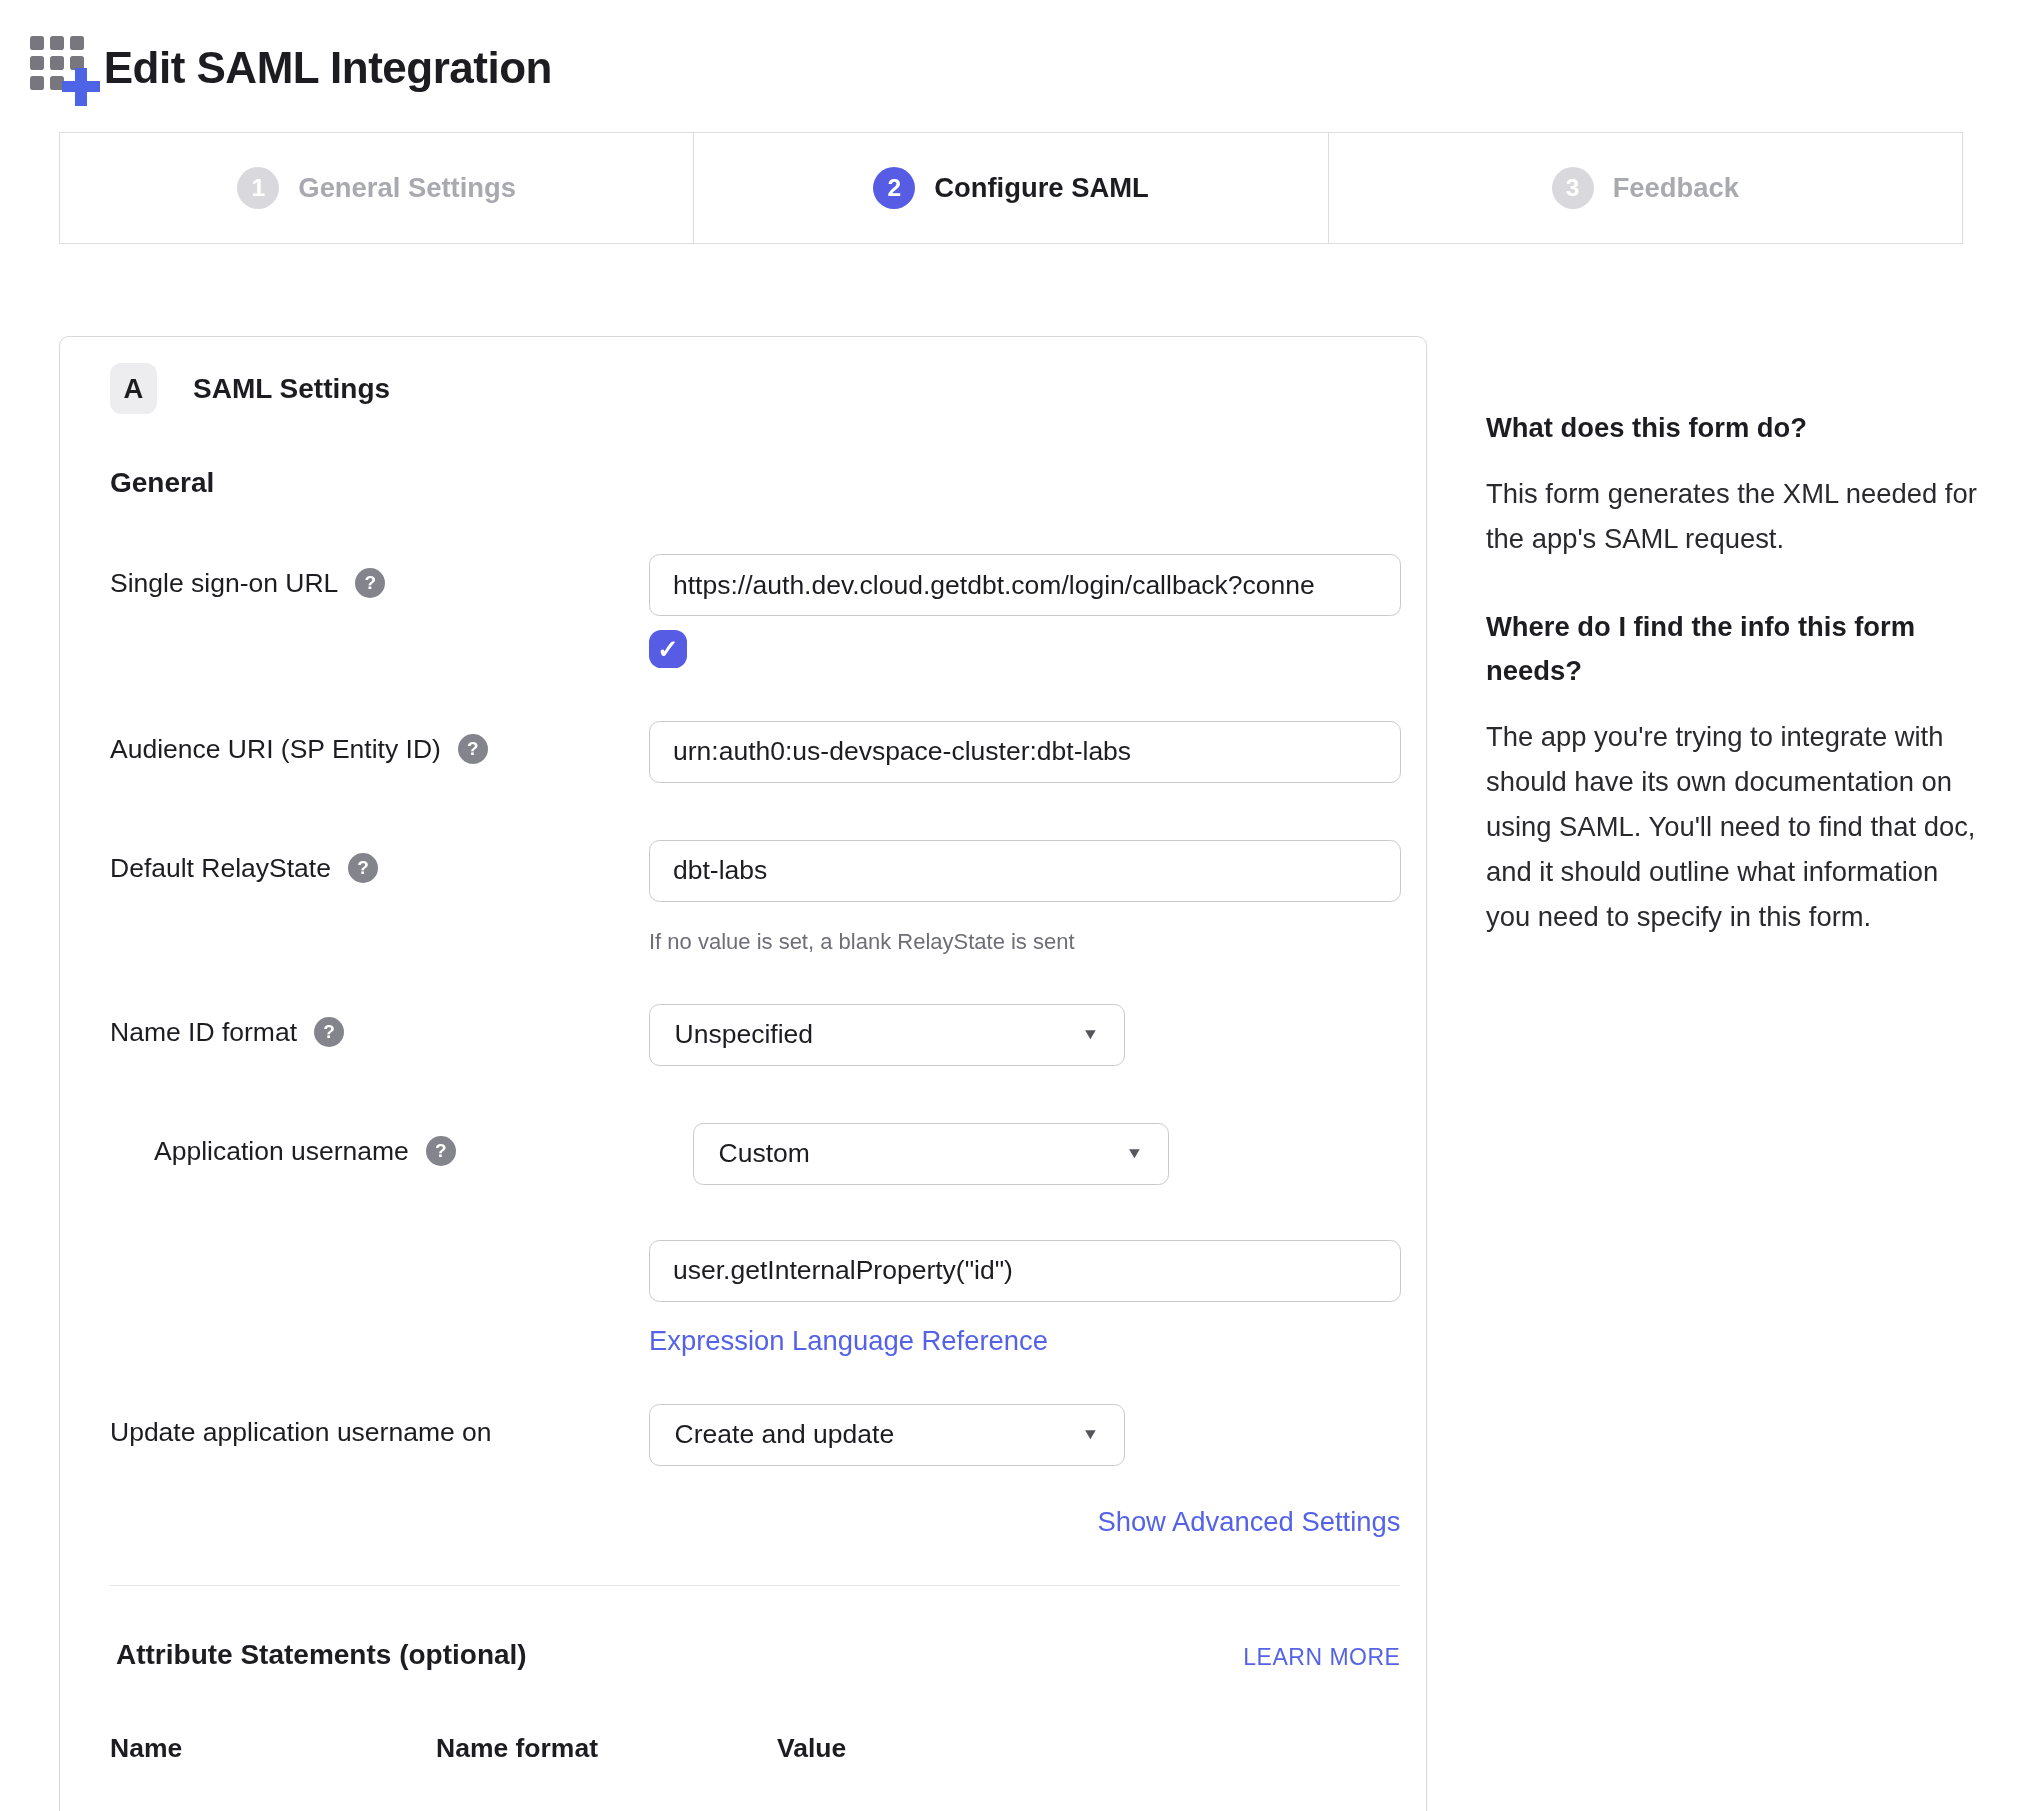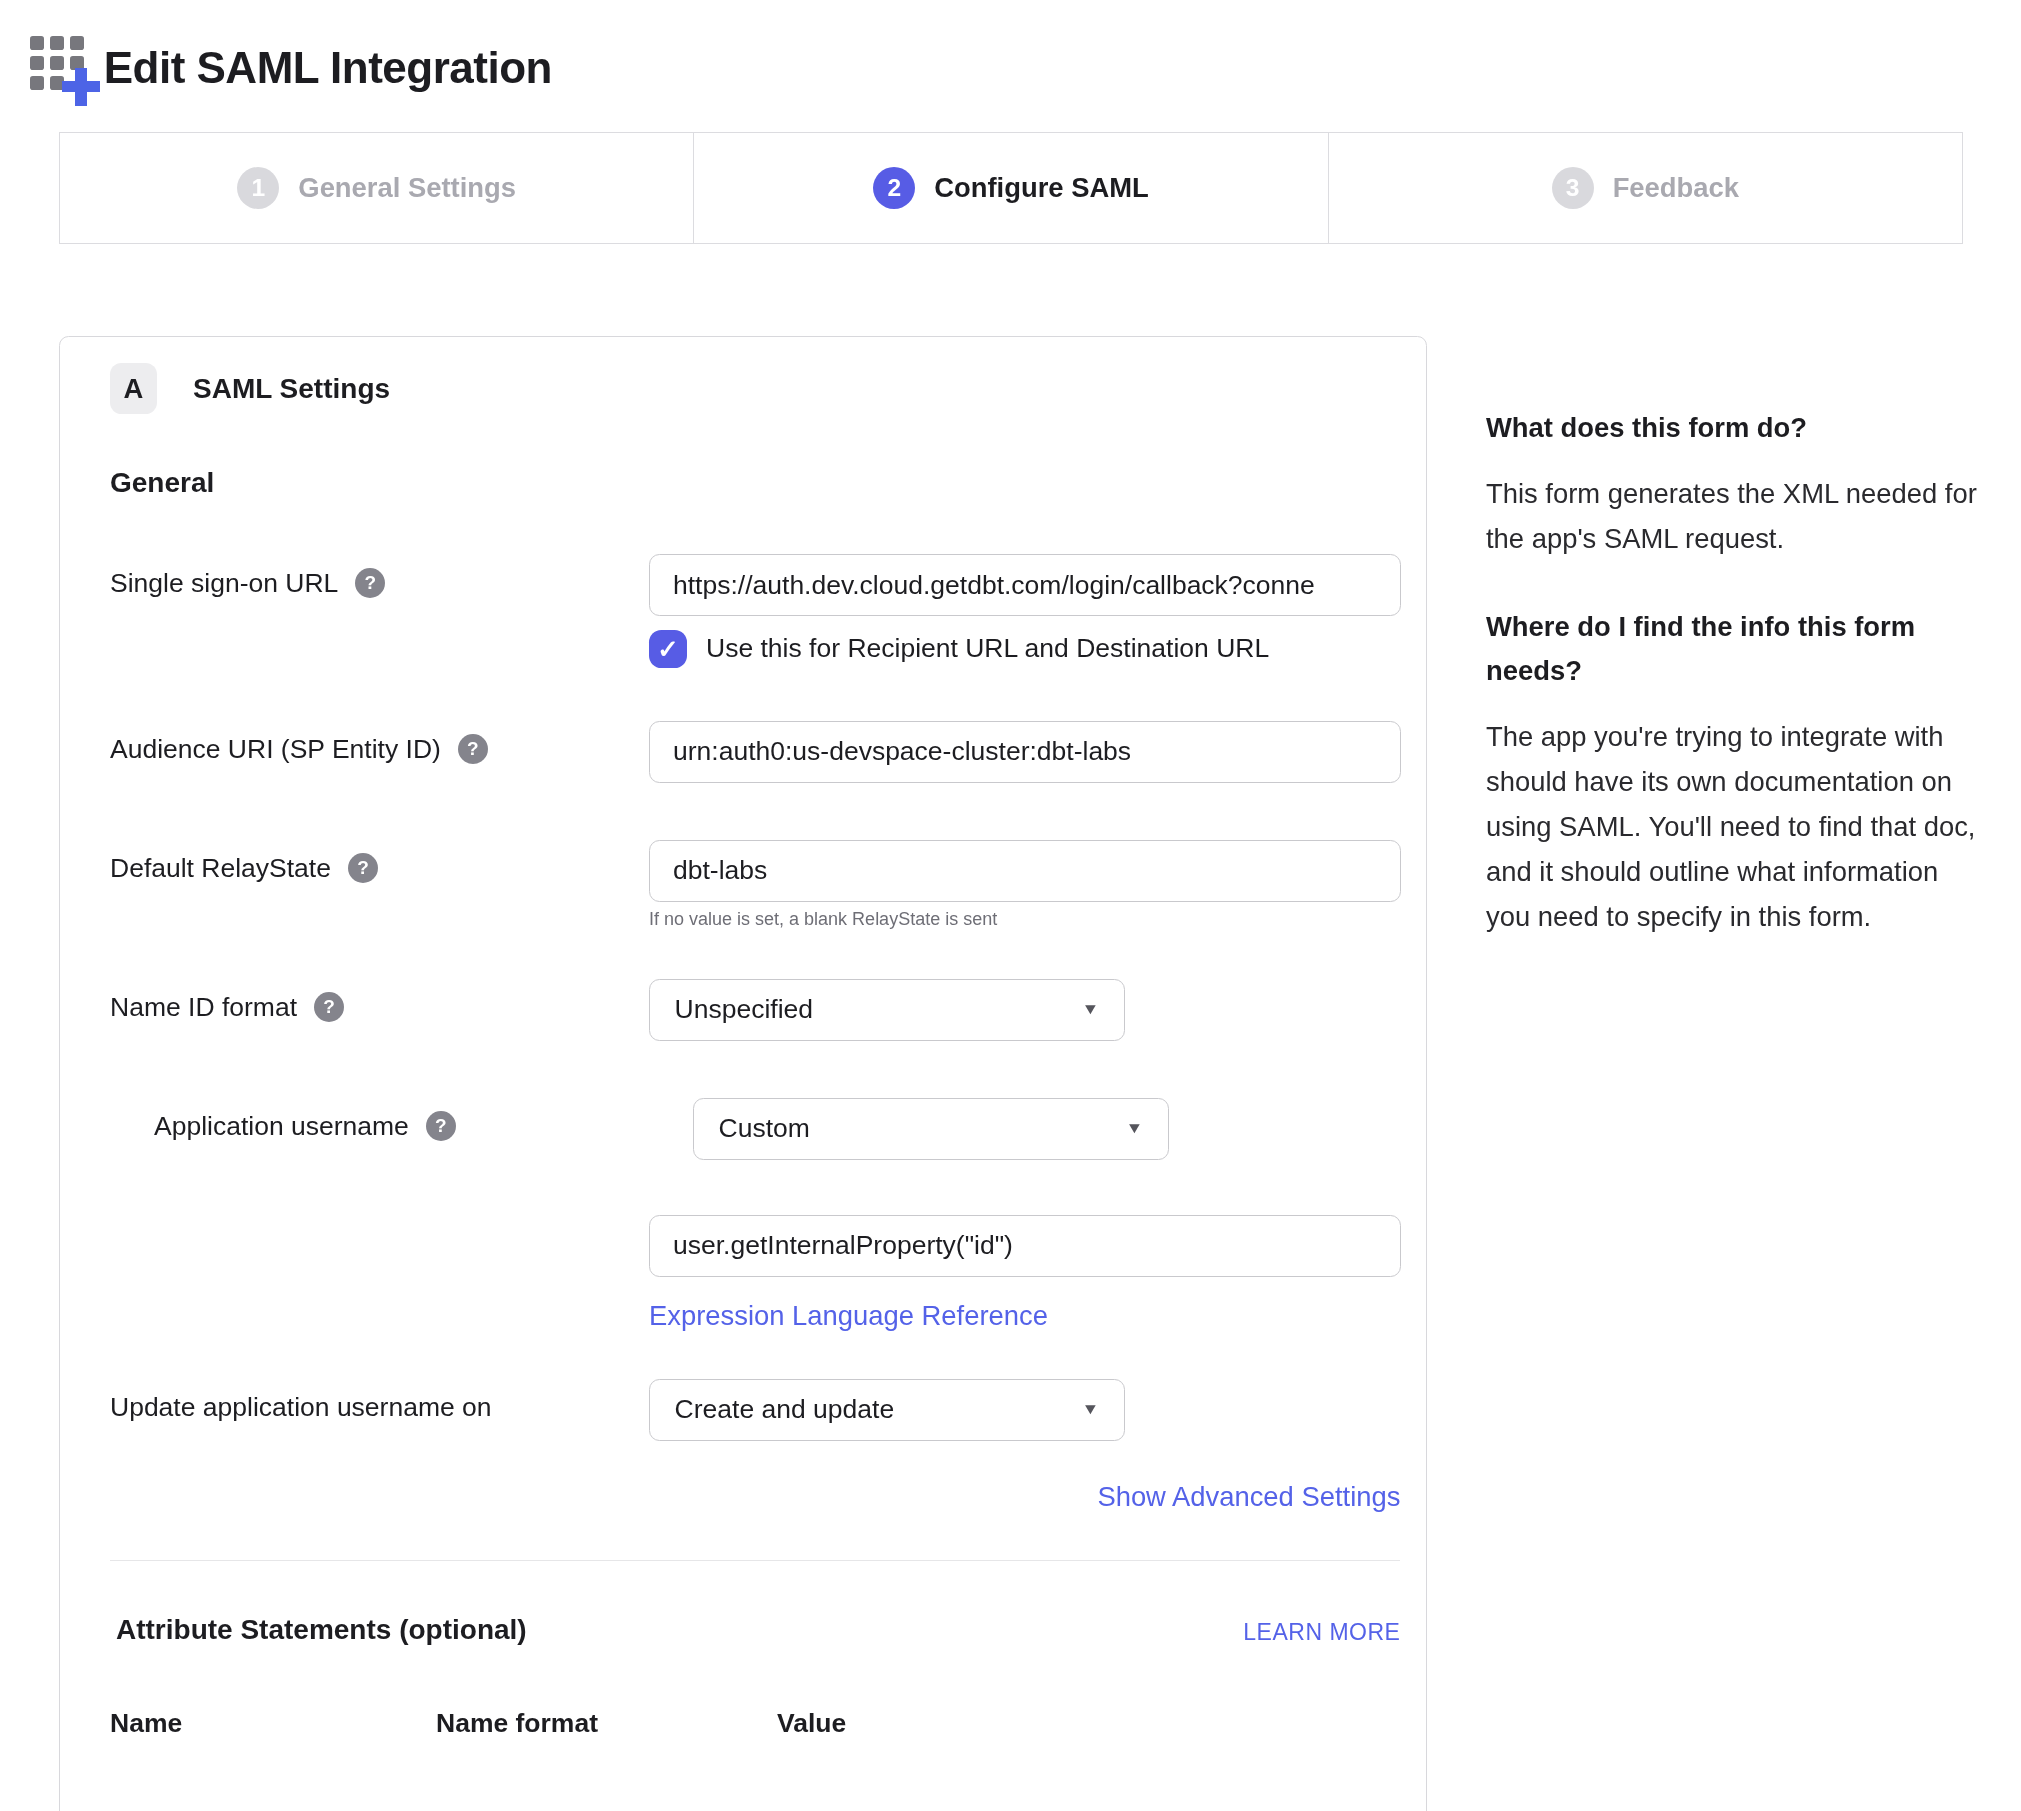--- a/index.html
+++ b/index.html
@@ -44,21 +44,21 @@
     width:30px; height:30px; margin-left:17px; border-radius:50%; background:#84848c;
     color:#fff; font-size:19px; font-weight:700; }
   .fcontrol { flex:1; }
   .text-input { width:752px; height:62px; border:0.9px solid #c9c9cd; border-radius:10.4px;
     padding:0 23px; font-size:26.5px; color:#1d1d21; font-family:"Liberation Sans",sans-serif;
     background:#fff; outline:none; white-space:nowrap; overflow:hidden; }
   .select { width:476px; height:62px; border:0.9px solid #c9c9cd; border-radius:10.4px;
     padding:0 24.6px; display:flex; align-items:center; justify-content:space-between;
     font-size:26.5px; background:#fff; cursor:pointer; }
   .caret { color:#55555c; font-size:18px; transform:scaleY(0.85); }
-  .hint { margin-top:7px; font-size:18px; color:#6e6e76; }
+  .hint { margin-top:27px; font-size:22px; color:#6e6e76; }
   .check-row { display:flex; align-items:center; gap:19px; margin-top:13.2px; }
   .checkbox { width:38px; height:38px; border-radius:12.3px; background:#575ce5; color:#fff;
     display:flex; align-items:center; justify-content:center; font-size:25.6px; font-weight:700;
     cursor:pointer; }
   .check-label { font-size:26.5px; }
   .ref-link { display:inline-block; margin-top:23px; font-size:27.4px; color:#5462e8;
     text-decoration:none; cursor:pointer; }
   .advanced-row { text-align:right; margin:11.4px 0 47px 0; }
   .advanced-link { font-size:27.4px; color:#5462e8; text-decoration:none; cursor:pointer; }
   .divider { border:none; border-top:1.9px solid #e6e6e8; margin:0 0 0 0; }
@@ -134,21 +134,20 @@
 
     <div class="frow mb-sso">
       <div class="flabel">
         <span>Single sign-on URL</span>
         <span class="help-dot">?</span>
       </div>
       <div class="fcontrol">
         <input class="text-input" type="text" value="https://auth.dev.cloud.getdbt.com/login/callback?conne" style="">
         <div class="check-row">
           <span class="checkbox">✓</span>
-          <span class="check-label">Use this for Recipient URL and Destination URL</span>
         </div>
       </div>
     </div>
 
     <div class="frow mb-aud">
       <div class="flabel">
         <span>Audience URI (SP Entity ID)</span>
         <span class="help-dot">?</span>
       </div>
       <div class="fcontrol">

